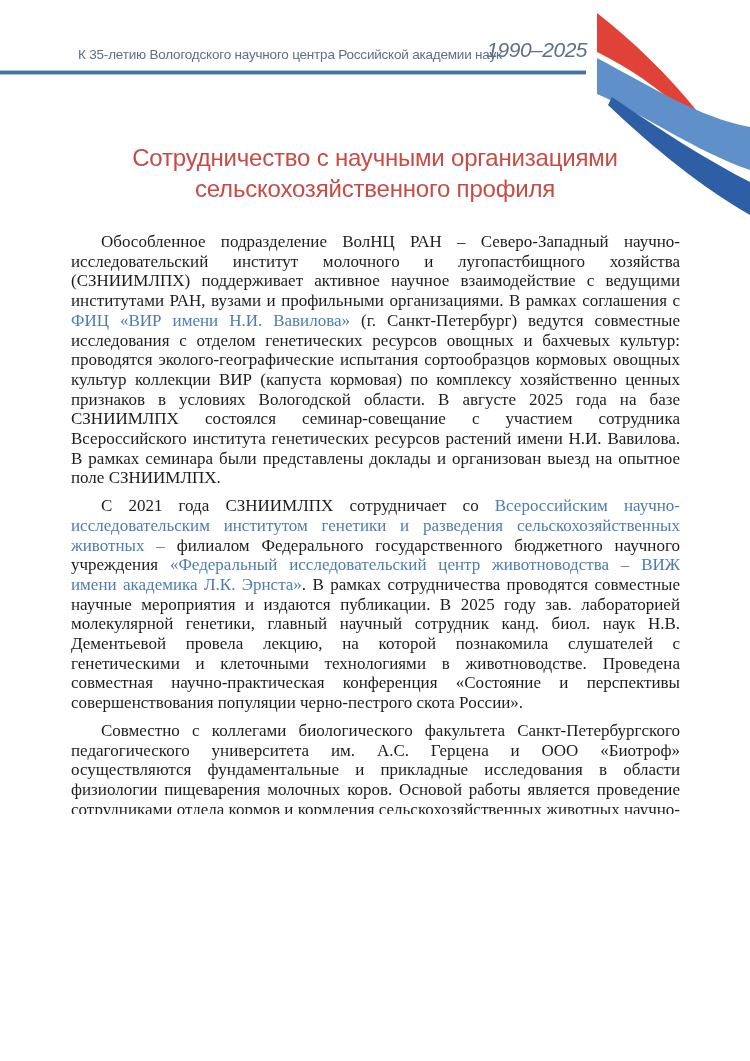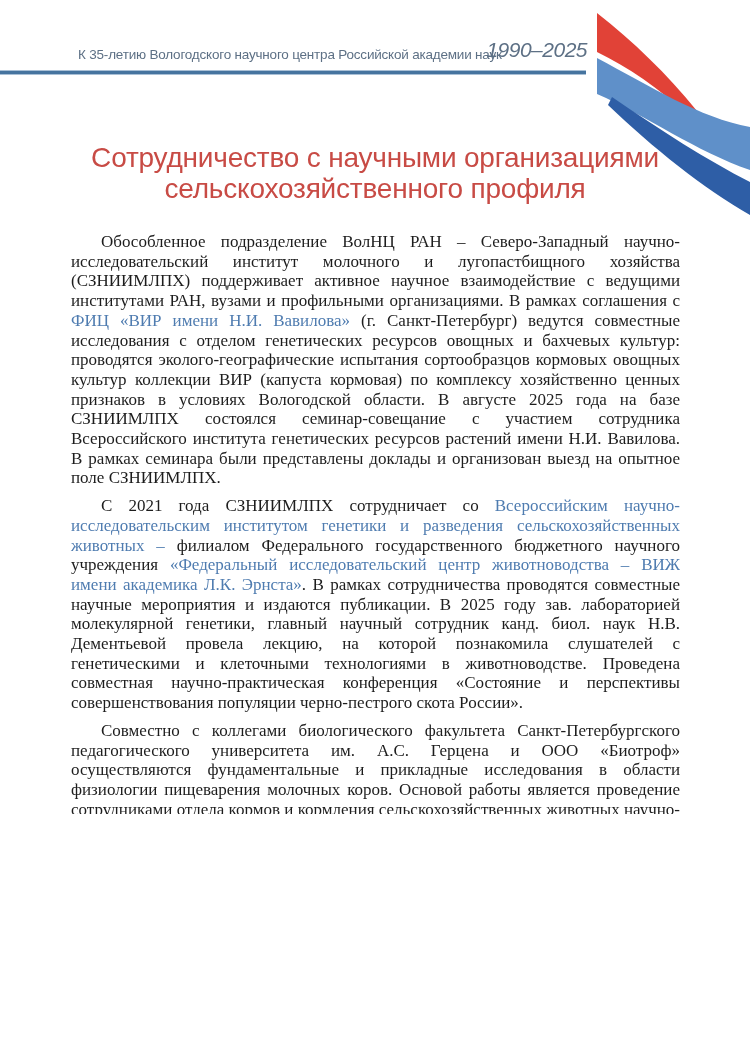--- a/index.html
+++ b/index.html
@@ -27,21 +27,21 @@
     background:linear-gradient(to bottom,#a9c0d6 0 20%,#46749f 20% 80%,#a9c0d6 80% 100%);
   }
   
   .ribbon{
     position:absolute;top:0;right:0;width:155px;height:218px;
   }
   
   .page-title{
     position:absolute;left:63px;top:142px;width:624px;
     text-align:center;
-    font-size:28px;line-height:31px;letter-spacing:-0.2px;
+    font-size:24px;line-height:31px;letter-spacing:-0.2px;
     color:#c84b45;
   }
   
   .article-body{
     position:absolute;left:63px;top:224px;width:625px;
     font-family:"Liberation Serif",serif;
     font-size:17px;line-height:19.7px;
     text-align:justify;
     color:#1d1d1d;
   }

